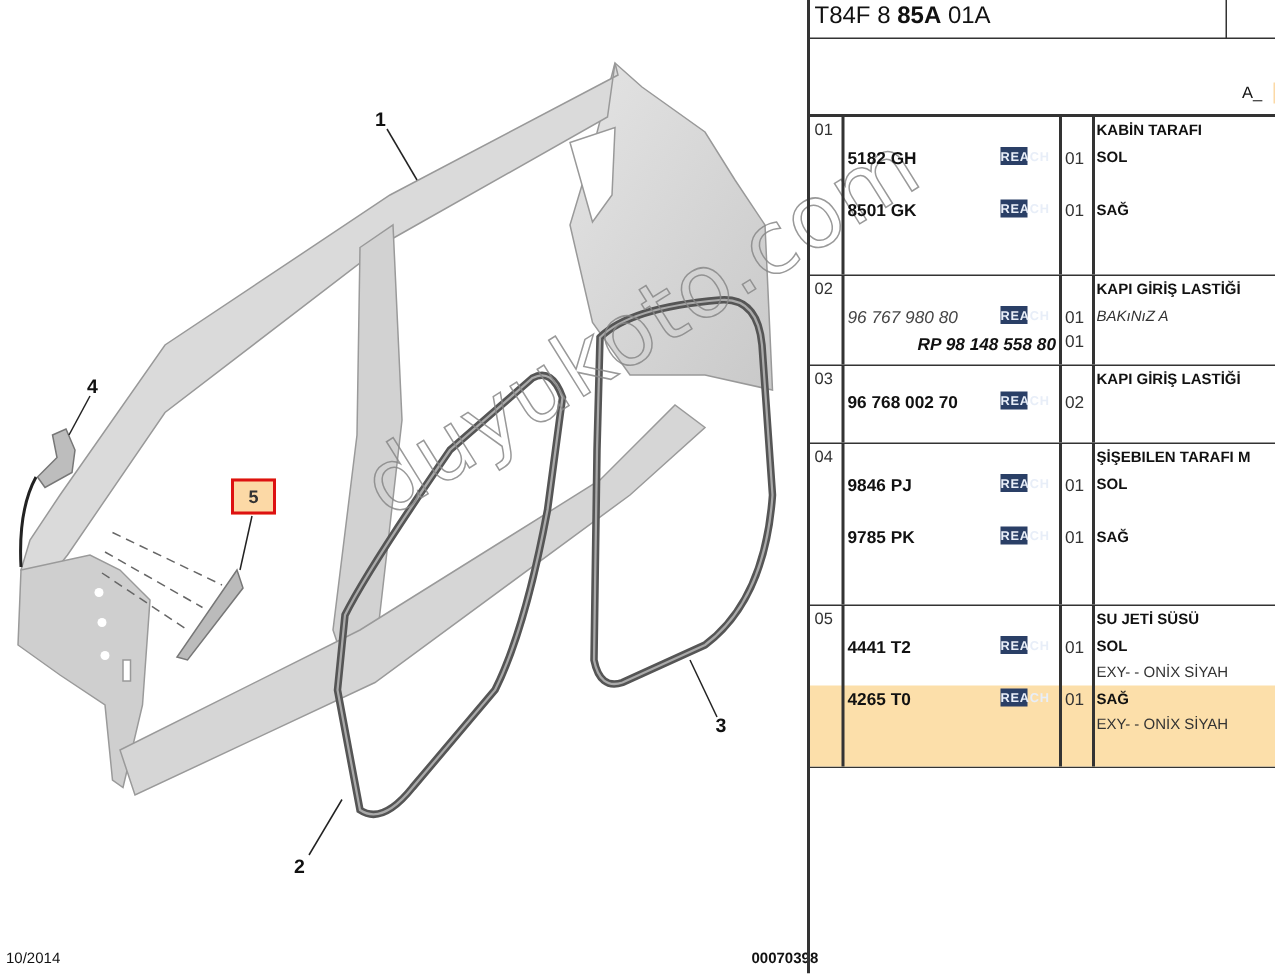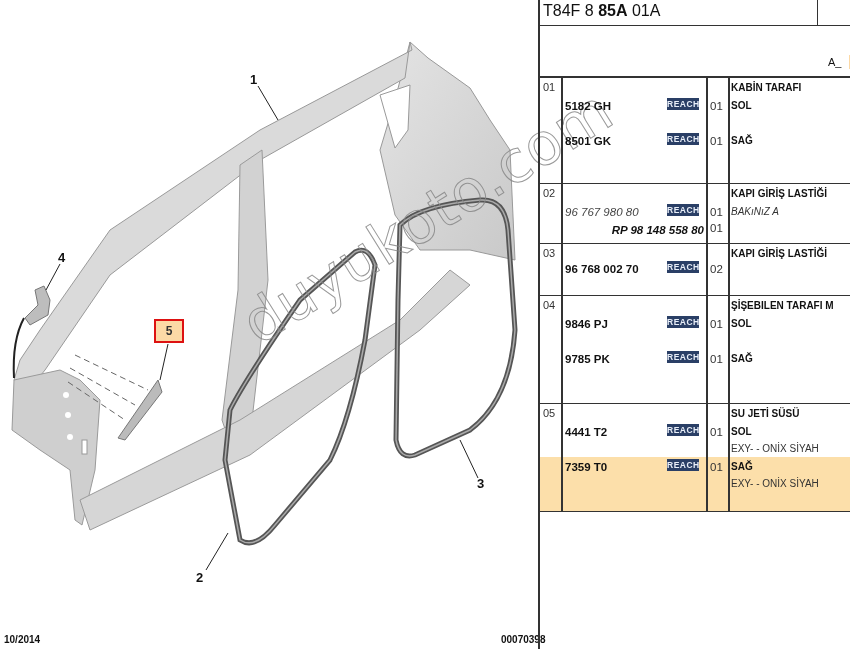--- a/index.html
+++ b/index.html
@@ -9,21 +9,21 @@
   }
   .diagram { position: absolute; left: 0; top: 0; width: 538px; height: 649px; }
   .diagram svg { position: absolute; left: 0; top: 0; }
   .callout { position: absolute; font-weight: bold; font-size: 13px; color: #111; }
   .callout-5 {
     position: absolute; left: 154px; top: 319px; width: 30px; height: 24px;
     background: #fcd9a6; border: 2px solid #d11; box-sizing: border-box;
     display: flex; align-items: center; justify-content: center;
     font-weight: bold; font-size: 12px; color: #333;
   }
-  .footer-date { position: absolute; left: 4px; top: 634px; font-size: 10px; font-weight: bold; }
+  .footer-date { position: absolute; left: 4px; top: 634px; font-size: 10px; font-weight: normal; }
   .footer-id { position: absolute; left: 473px; top: 634px; font-size: 10px; font-weight: bold; padding-left: 28px; }
   .watermark {
     position: absolute; left: 230px; top: 300px; font-size: 58px; color: transparent;
     -webkit-text-stroke: 1px #888; transform: rotate(-32deg); transform-origin: left top;
     letter-spacing: 1px; font-family: "DejaVu Sans", sans-serif; pointer-events: none; white-space: nowrap;
     opacity: .85;
   }
 
   .panel { position: absolute; left: 538px; top: 0; width: 312px; height: 649px; border-left: 2px solid #333; box-sizing: border-box; }
   .ref-row { position: absolute; left: 0; top: 0; width: 312px; height: 26px; border-bottom: 1.5px solid #333; box-sizing: border-box; }
@@ -36,21 +36,21 @@
 
   .rows { position: absolute; left: 0; top: 78px; width: 312px; }
   .grp { position: relative; border-bottom: 1.5px solid #333; box-sizing: border-box; }
   .vline { position: absolute; top: 0; bottom: 0; width: 1.5px; background: #333; }
   .v1 { left: 21px; } .v2 { left: 166px; } .v3 { left: 188px; }
   .num { position: absolute; left: 3px; top: 3px; font-size: 11px; color: #333; }
   .pn { position: absolute; left: 25px; font-size: 11.5px; font-weight: bold; }
   .pn.it { font-style: italic; font-weight: normal; color: #444; }
   .pn.itb { font-style: italic; font-weight: bold; left: auto; right: 148px; }
   .reach {
-    position: absolute; left: 127px; width: 32px; height: 12px; background: #2a3f66; color: #e8eef8;
+    position: absolute; left: 127px; width: 18px; height: 12px; background: #2a3f66; color: #e8eef8;
     font-size: 8.5px; font-weight: bold; letter-spacing: .5px; text-align: right; line-height: 12px;
   }
   .qty { position: absolute; left: 170px; font-size: 11.5px; color: #333; }
   .desc { position: absolute; left: 191px; font-size: 10px; white-space: nowrap; }
   .desc.b { font-weight: bold; }
   .desc.it { font-style: italic; color: #333; }
   .hl { position: absolute; left: 0; right: 0; background: #fcdfaa; }
 </style>
 </head>
 <body>
@@ -188,20 +188,20 @@
       <div class="vline v1"></div>
         <div class="vline v2"></div>
         <div class="vline v3"></div>
       <div class="num">05</div>
       <div class="desc b" style="top:4px;">SU JETİ SÜSÜ</div>
       <div class="pn" style="top:22px;">4441 T2</div>
       <div class="reach" style="top:20px;">REACH</div>
       <div class="qty" style="top:22px;">01</div>
       <div class="desc b" style="top:22px;">SOL</div>
       <div class="desc" style="top:39px;color:#333;">EXY- - ONİX SİYAH</div>
-      <div class="pn" style="top:57px;">7359 T0</div>
+      <div class="pn" style="top:57px;">4265 T0</div>
       <div class="reach" style="top:55px;">REACH</div>
       <div class="qty" style="top:57px;">01</div>
       <div class="desc b" style="top:57px;">SAĞ</div>
       <div class="desc" style="top:74px;color:#333;">EXY- - ONİX SİYAH</div>
     </div>
   </div>
 </div>
 
 </body></html>

